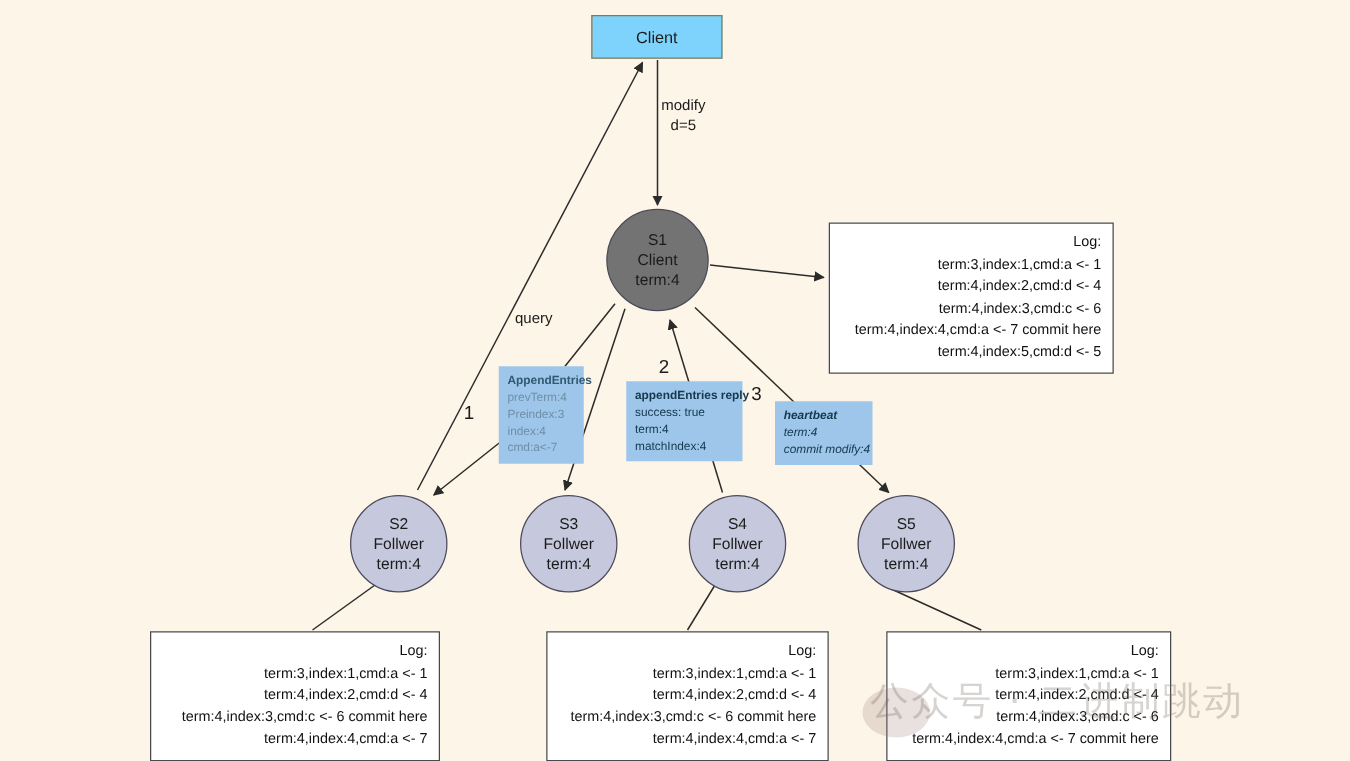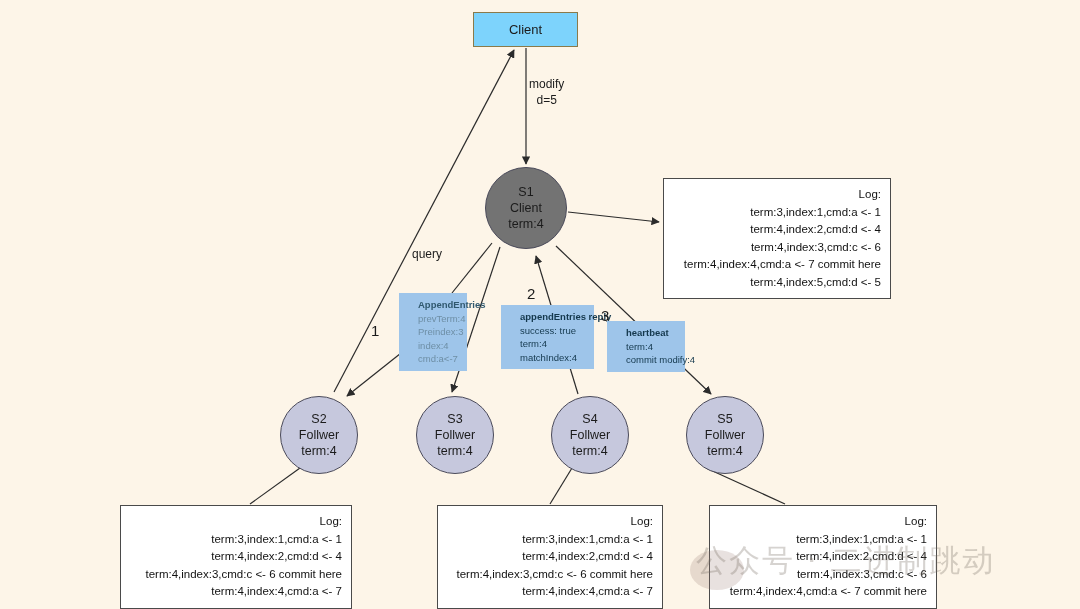--- a/index.html
+++ b/index.html
@@ -49,27 +49,27 @@
     text-align:right;
   }
   #log-leader{left:663px;top:178px;width:228px;}
   #log-s2{left:120px;top:505px;width:232px;}
   #log-s4{left:437px;top:505px;width:226px;}
   #log-s5{left:709px;top:505px;width:228px;}
 
   
   .msgbox{
     position:absolute;background:#9ec5ea;box-sizing:border-box;
-    padding:5px 19px;font-size:9.5px;line-height:13.5px;white-space:nowrap;
+    padding:5px 7px;font-size:9.5px;line-height:13.5px;white-space:nowrap;
   }
   .msgbox .ttl{font-weight:bold;}
   #msg-append{left:399px;top:293px;width:68px;color:#6e8fa6;}
   #msg-append .ttl{color:#31596f;}
   #msg-reply{left:501px;top:305px;width:93px;color:#14384d;}
-  #msg-heartbeat{left:607px;top:321px;width:78px;color:#14384d;}
+  #msg-heartbeat{left:620px;top:321px;width:78px;color:#14384d;font-style:italic;}
 
   
   .lbl{position:absolute;color:#1b1b1b;white-space:pre;text-align:center;}
   #lbl-modify{left:529px;top:76px;font-size:12px;line-height:16px;}
   #lbl-query{left:412px;top:247px;font-size:12px;}
   #lbl-1{left:371px;top:322px;font-size:15px;}
   #lbl-2{left:527px;top:285px;font-size:15px;}
   #lbl-3{left:601px;top:307px;font-size:15px;}
 
   

